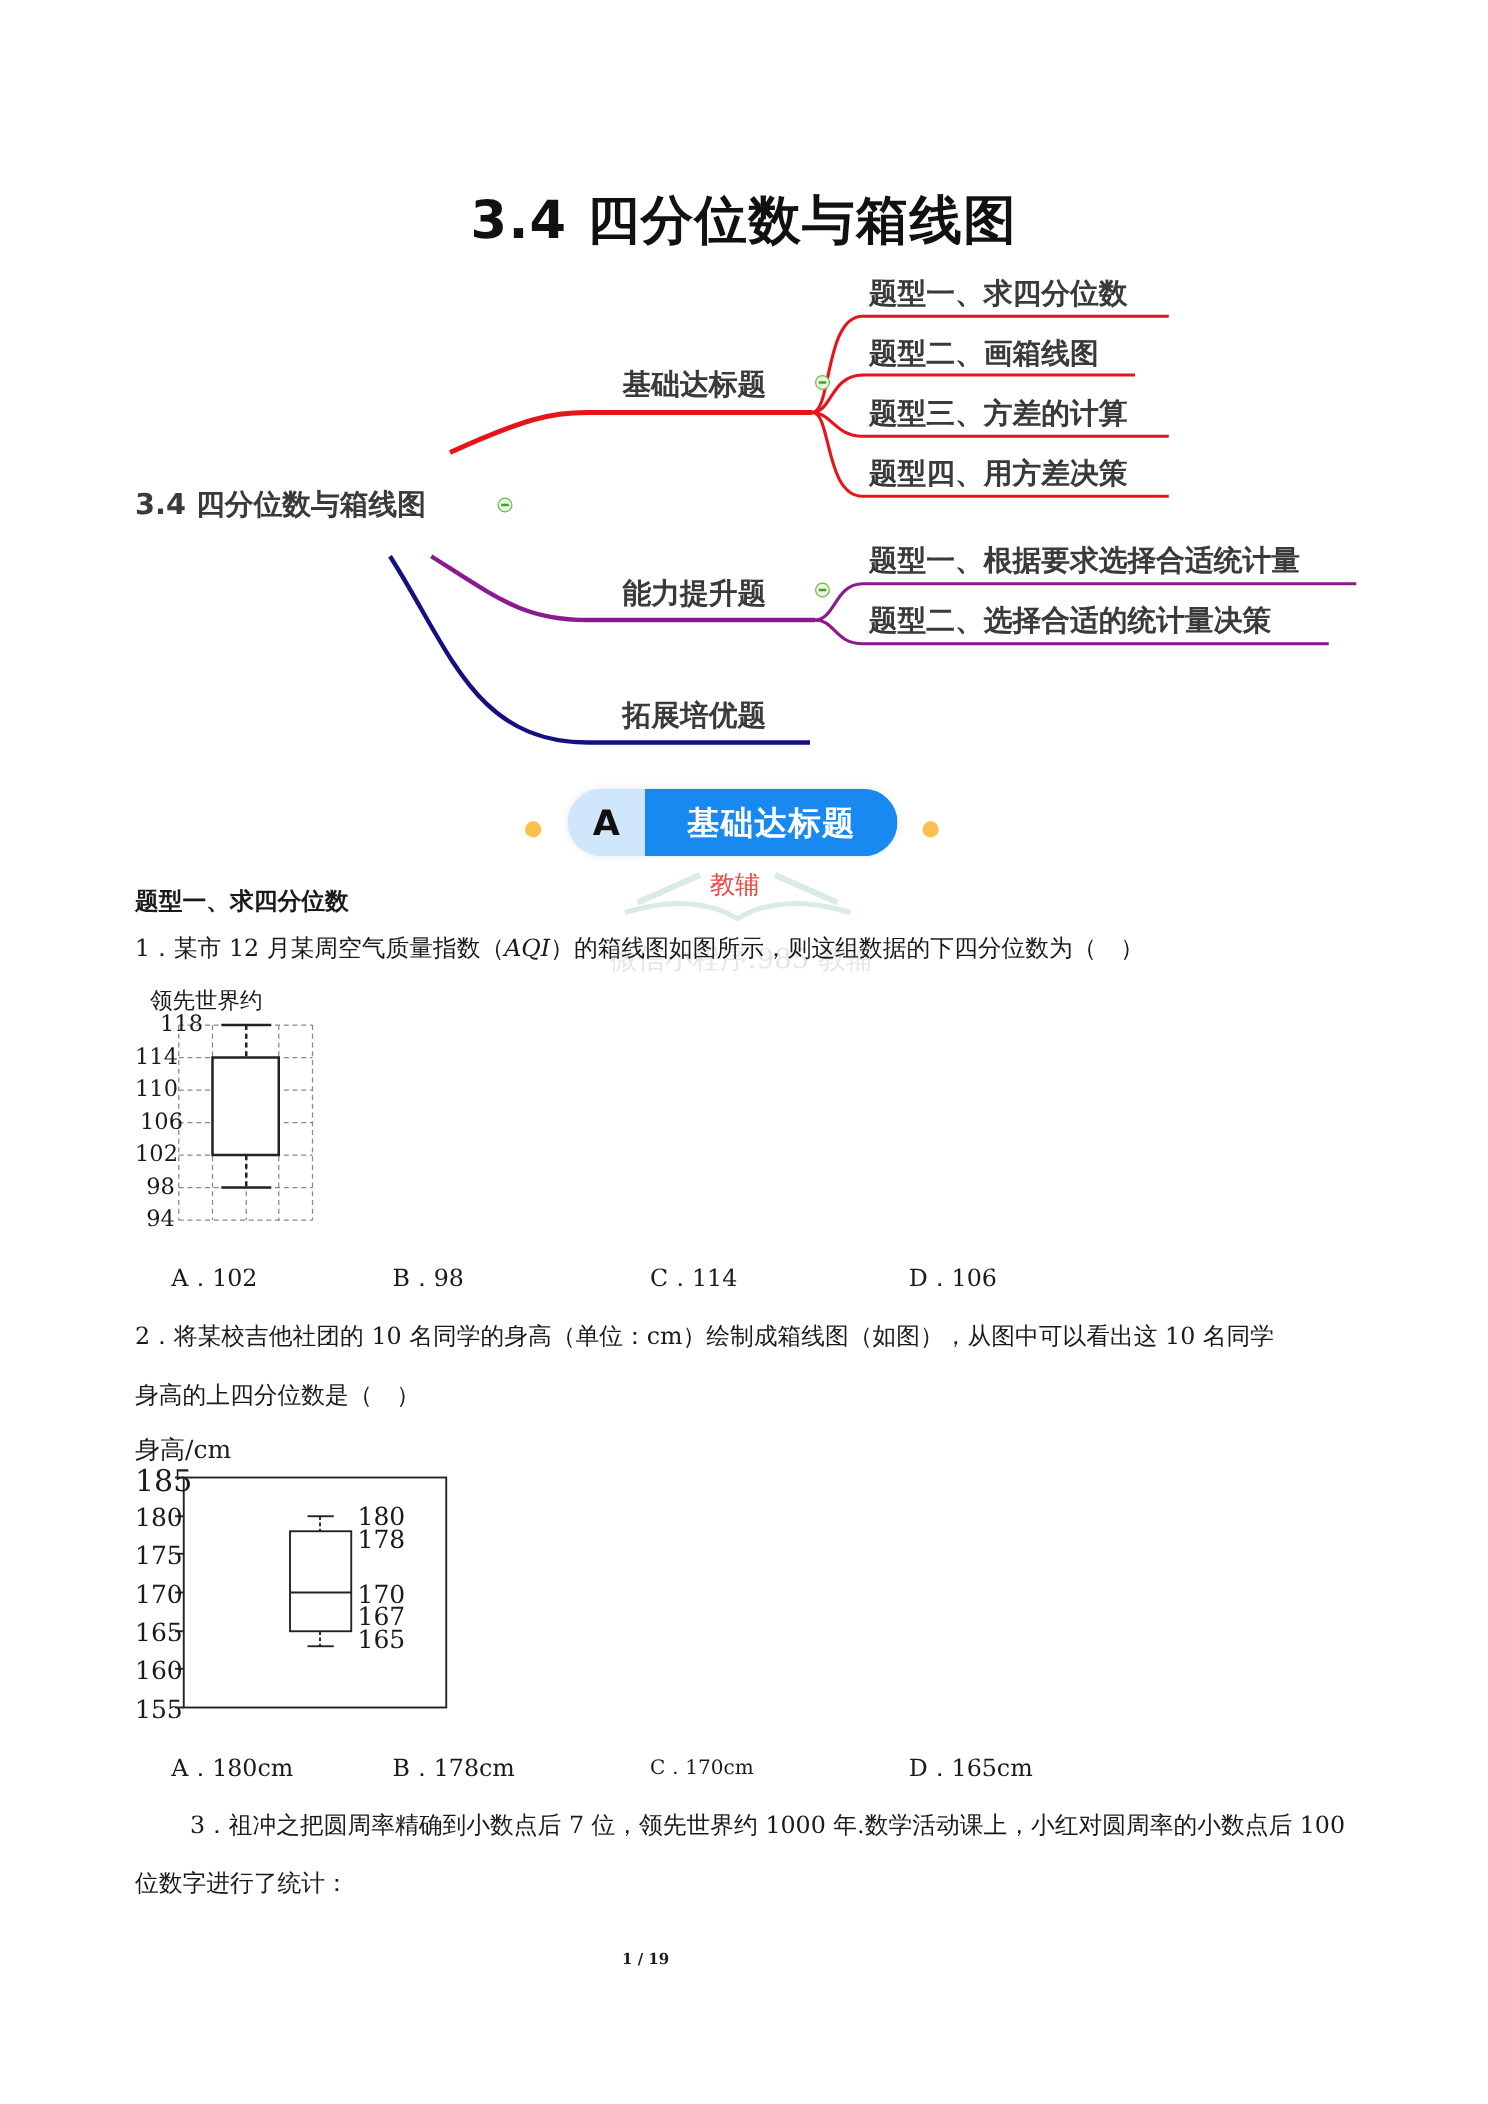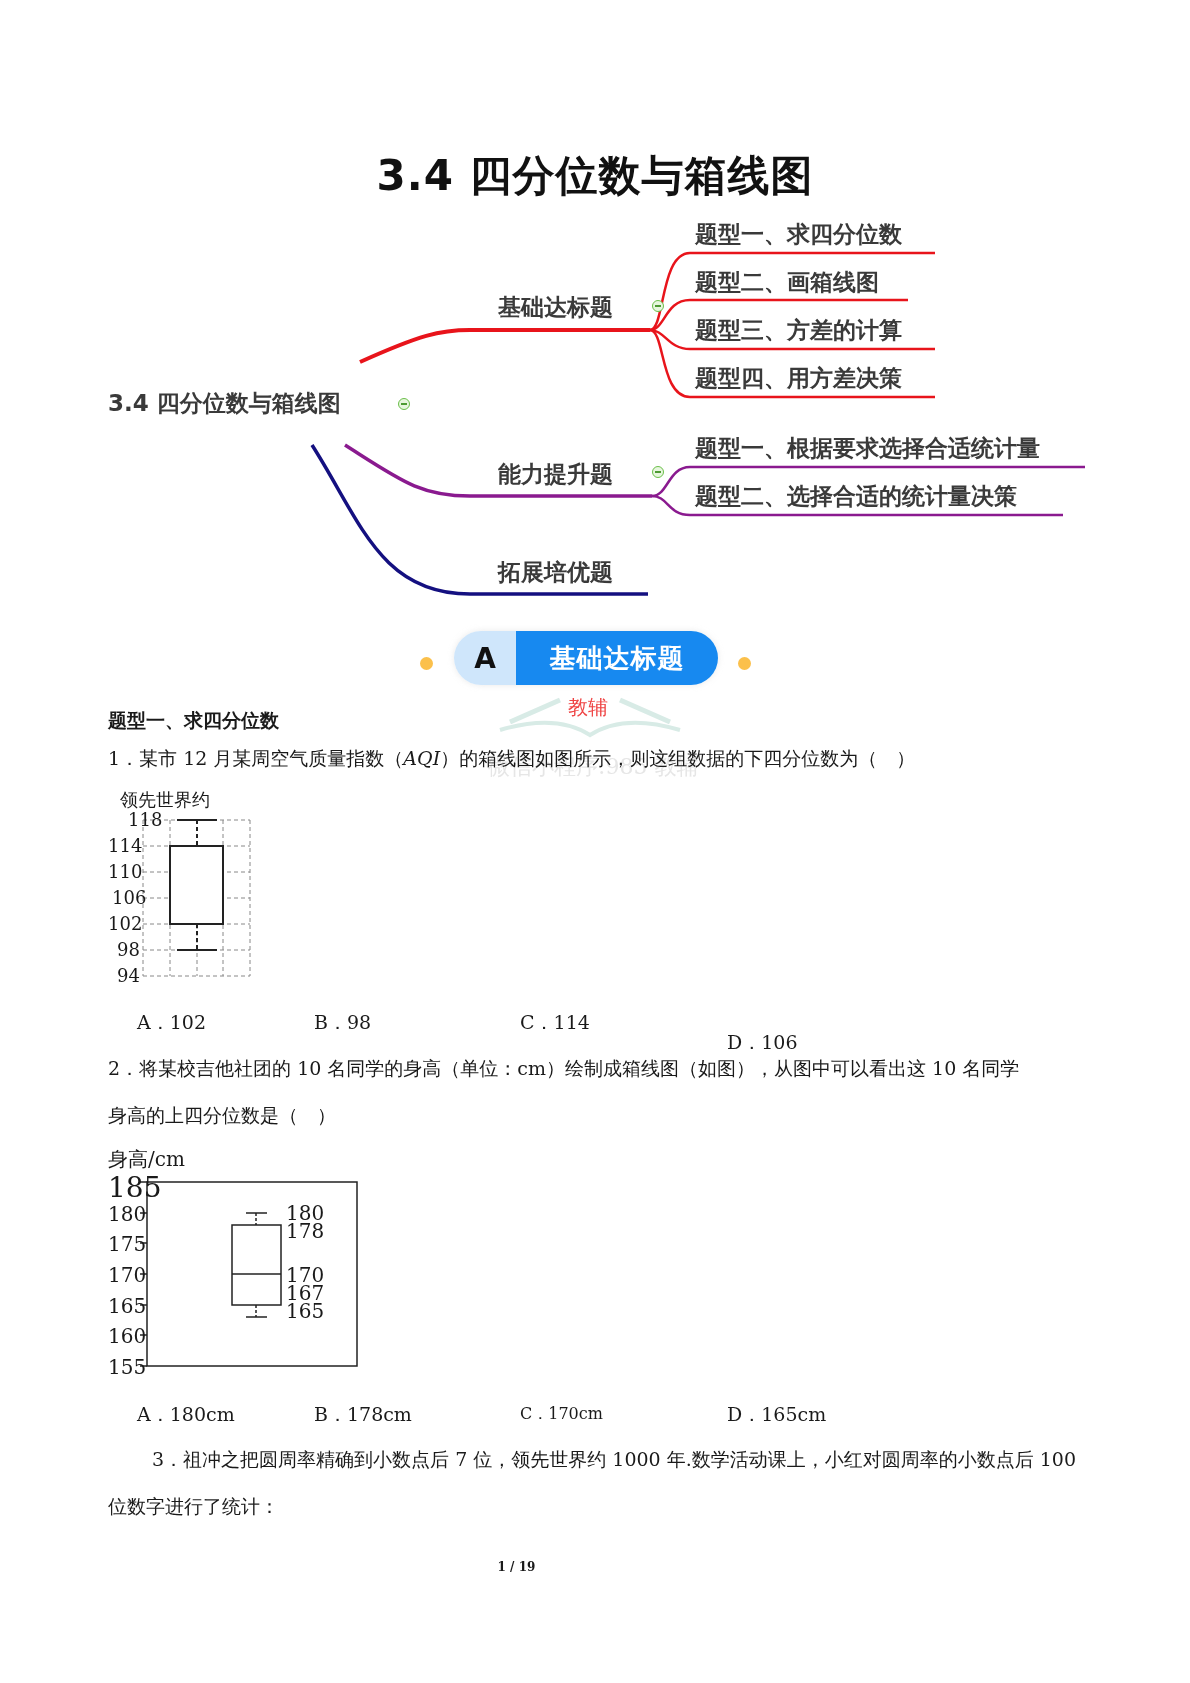--- a/index.html
+++ b/index.html
@@ -127,21 +127,21 @@
 <div class="abs chart-label" style="left:108px;top:835px;">114</div>
 <div class="abs chart-label" style="left:108px;top:861px;">110</div>
 <div class="abs chart-label" style="left:112px;top:887px;">106</div>
 <div class="abs chart-label" style="left:108px;top:913px;">102</div>
 <div class="abs chart-label" style="left:117px;top:939px;">98</div>
 <div class="abs chart-label" style="left:117px;top:965px;">94</div>
 
 <div class="abs opt" style="left:137px;top:1010px;">A．102</div>
 <div class="abs opt" style="left:314px;top:1010px;">B．98</div>
 <div class="abs opt" style="left:520px;top:1010px;">C．114</div>
-<div class="abs opt" style="left:727px;top:1010px;margin-top:20px;">D．106</div>
+<div class="abs opt" style="left:727px;top:1010px;">D．106</div>
 
 <div class="abs q" style="top:1056px;">
   <span>2．</span><span>将某校吉他社团的 10 名同学的身高（单位：cm）绘制成箱线图（如图），从图中可以看出这 10 名同学</span>
 </div>
 <div class="abs q" style="top:1103px;">身高的上四分位数是（　）</div>
 
 <div class="abs chart-label" style="left:108px;top:1146px;font-size:20px;">身高/cm</div>
 <svg width="1190" height="1400">
   <rect x="147" y="1182" width="210" height="184" fill="none" stroke="#222" stroke-width="1.5"></rect>
   <g stroke="#222" stroke-width="1.5">
@@ -155,21 +155,21 @@
   </g>
   <g stroke="#222" stroke-width="1.5" fill="none">
     <line x1="246" y1="1213" x2="267" y2="1213"></line>
     <line x1="256" y1="1213" x2="256" y2="1225" stroke-dasharray="3,2"></line>
     <rect x="232" y="1225" width="49" height="80" fill="#fff"></rect>
     <line x1="232" y1="1274" x2="281" y2="1274"></line>
     <line x1="256" y1="1305" x2="256" y2="1317" stroke-dasharray="3,2"></line>
     <line x1="246" y1="1317" x2="267" y2="1317"></line>
   </g>
 </svg>
-<div class="abs chart-label" style="left:108px;top:1171px;font-size:28px;">185</div>
+<div class="abs chart-label" style="left:108px;top:1171px;font-size:24px;">185</div>
 <div class="abs chart-label" style="left:108px;top:1202px;font-size:20px;">180</div>
 <div class="abs chart-label" style="left:108px;top:1232px;font-size:20px;">175</div>
 <div class="abs chart-label" style="left:108px;top:1263px;font-size:20px;">170</div>
 <div class="abs chart-label" style="left:108px;top:1294px;font-size:20px;">165</div>
 <div class="abs chart-label" style="left:108px;top:1324px;font-size:20px;">160</div>
 <div class="abs chart-label" style="left:108px;top:1355px;font-size:20px;">155</div>
 <div class="abs chart-label" style="left:286px;top:1201px;font-size:20px;">180</div>
 <div class="abs chart-label" style="left:286px;top:1219px;font-size:20px;">178</div>
 <div class="abs chart-label" style="left:286px;top:1263px;font-size:20px;">170</div>
 <div class="abs chart-label" style="left:286px;top:1281px;font-size:20px;">167</div>

